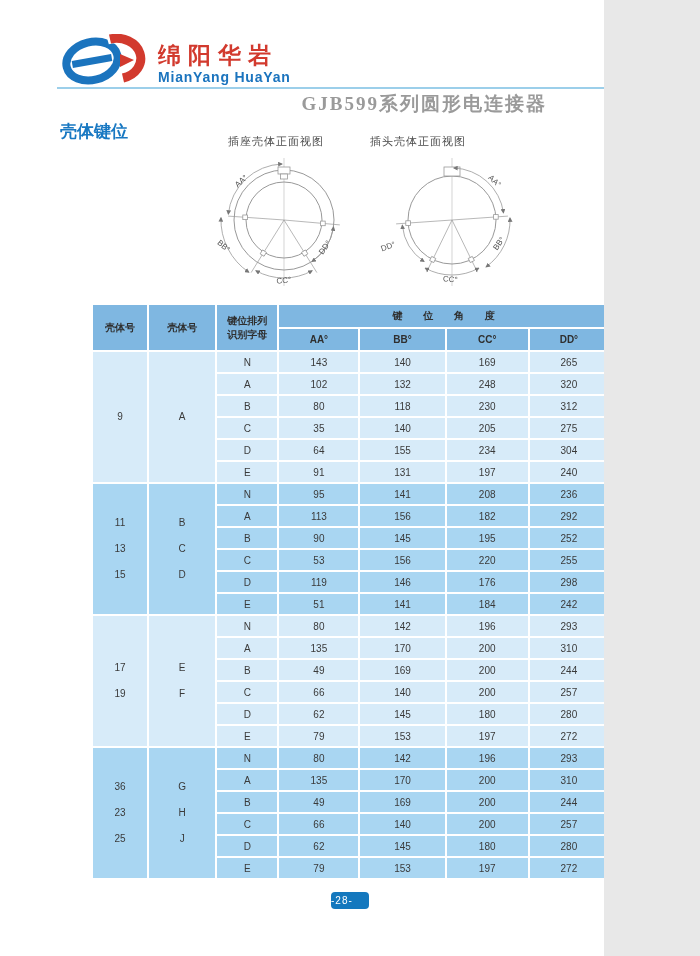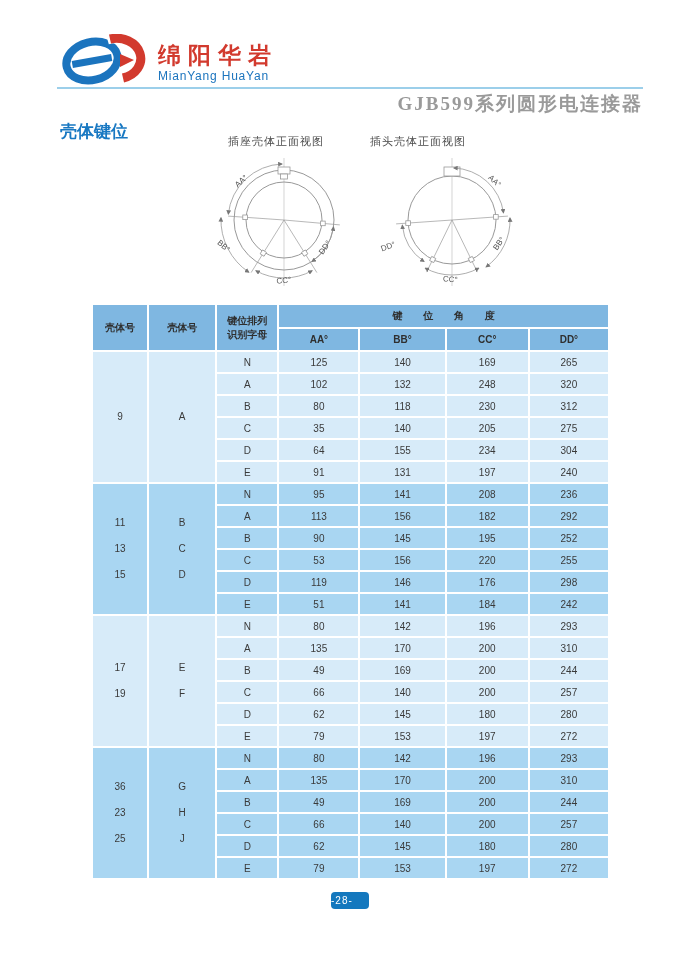--- a/index.html
+++ b/index.html
@@ -1,24 +1,24 @@
 <!DOCTYPE html>
 <html><head>
 <meta charset="utf-8">
 <style>
   html,body { margin:0; padding:0; background:#e8e8e8; }
   .page {
-    position:relative; width:700px; height:956px; background:#ffffff;
+    position:relative; width:604px; height:956px; background:#ffffff;
     font-family:"Liberation Sans", sans-serif; overflow:hidden;
   }
   
   .logo-mark { position:absolute; left:60px; top:34px; }
   .logo-text { position:absolute; left:158px; top:42px; }
   .logo-cn { font-size:23px; font-weight:bold; color:#D23A2E; letter-spacing:7px; line-height:26px; }
-  .logo-en { font-size:12px; font-weight:normal; color:#1B74BE; letter-spacing:0.8px; margin-top:1px; }
+  .logo-en { font-size:14px; font-weight:bold; color:#1B74BE; letter-spacing:0.8px; margin-top:1px; }
   .doc-title {
     position:absolute; right:57px; top:54px;
     font-family:"Liberation Serif", serif; font-size:19px; font-weight:bold;
     color:#9a9a9a; letter-spacing:2px;margin-top:37px;
   }
   .header-rule { position:absolute; left:57px; top:87px; width:586px; height:2px; background:#9CCFEA; }
   
   .section-title { position:absolute; left:60px; top:120px; font-size:17px; font-weight:bold; color:#1878C2; }
   .diag-label { position:absolute; top:134px; font-size:11px; color:#4a4a4a; letter-spacing:1px; }
   .diag-label.socket { left:228px; }
@@ -163,21 +163,21 @@
     </thead>
     <tbody id="key-table-body">
         <tr class="grp-light">
           <td rowspan="6" class="span-cell">
             <div>9</div>
           </td>
           <td rowspan="6" class="span-cell">
             <div>A</div>
           </td>
           <td>N</td>
-          <td>125</td>
+          <td>143</td>
           <td>140</td>
           <td>169</td>
           <td>265</td>
         </tr>
         <tr class="grp-light">
           <td>A</td>
           <td>102</td>
           <td>132</td>
           <td>248</td>
           <td>320</td>

